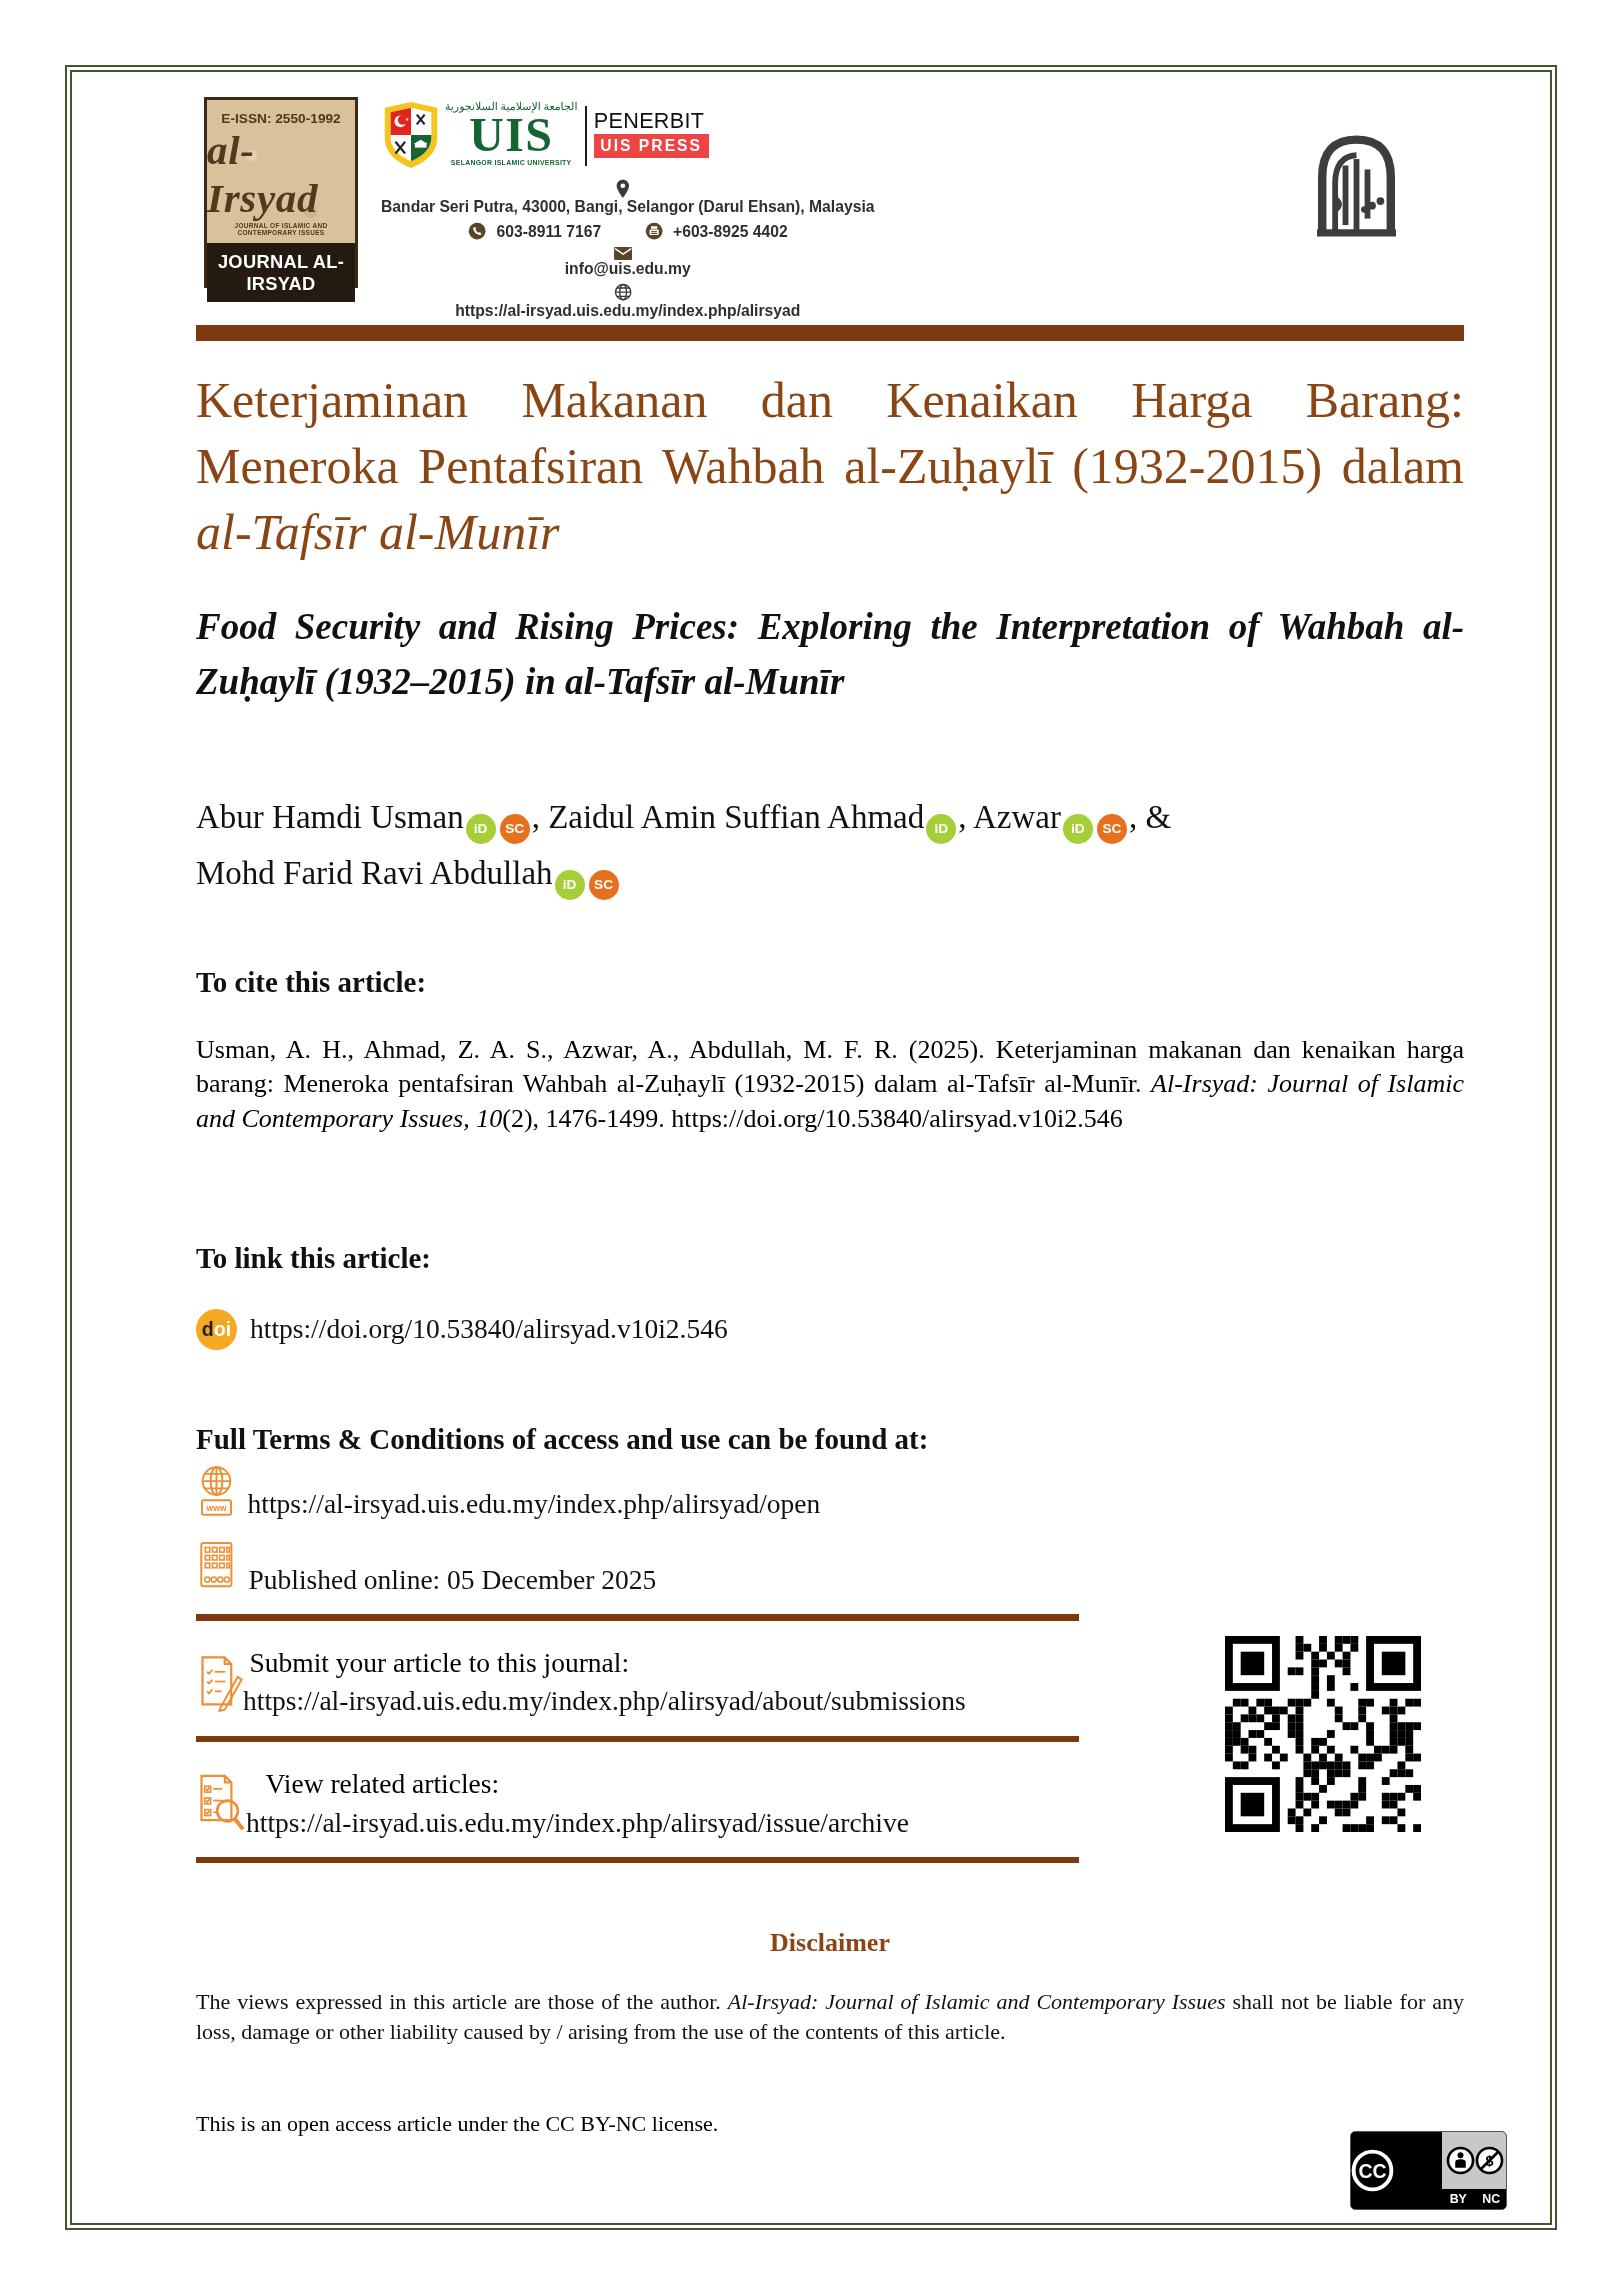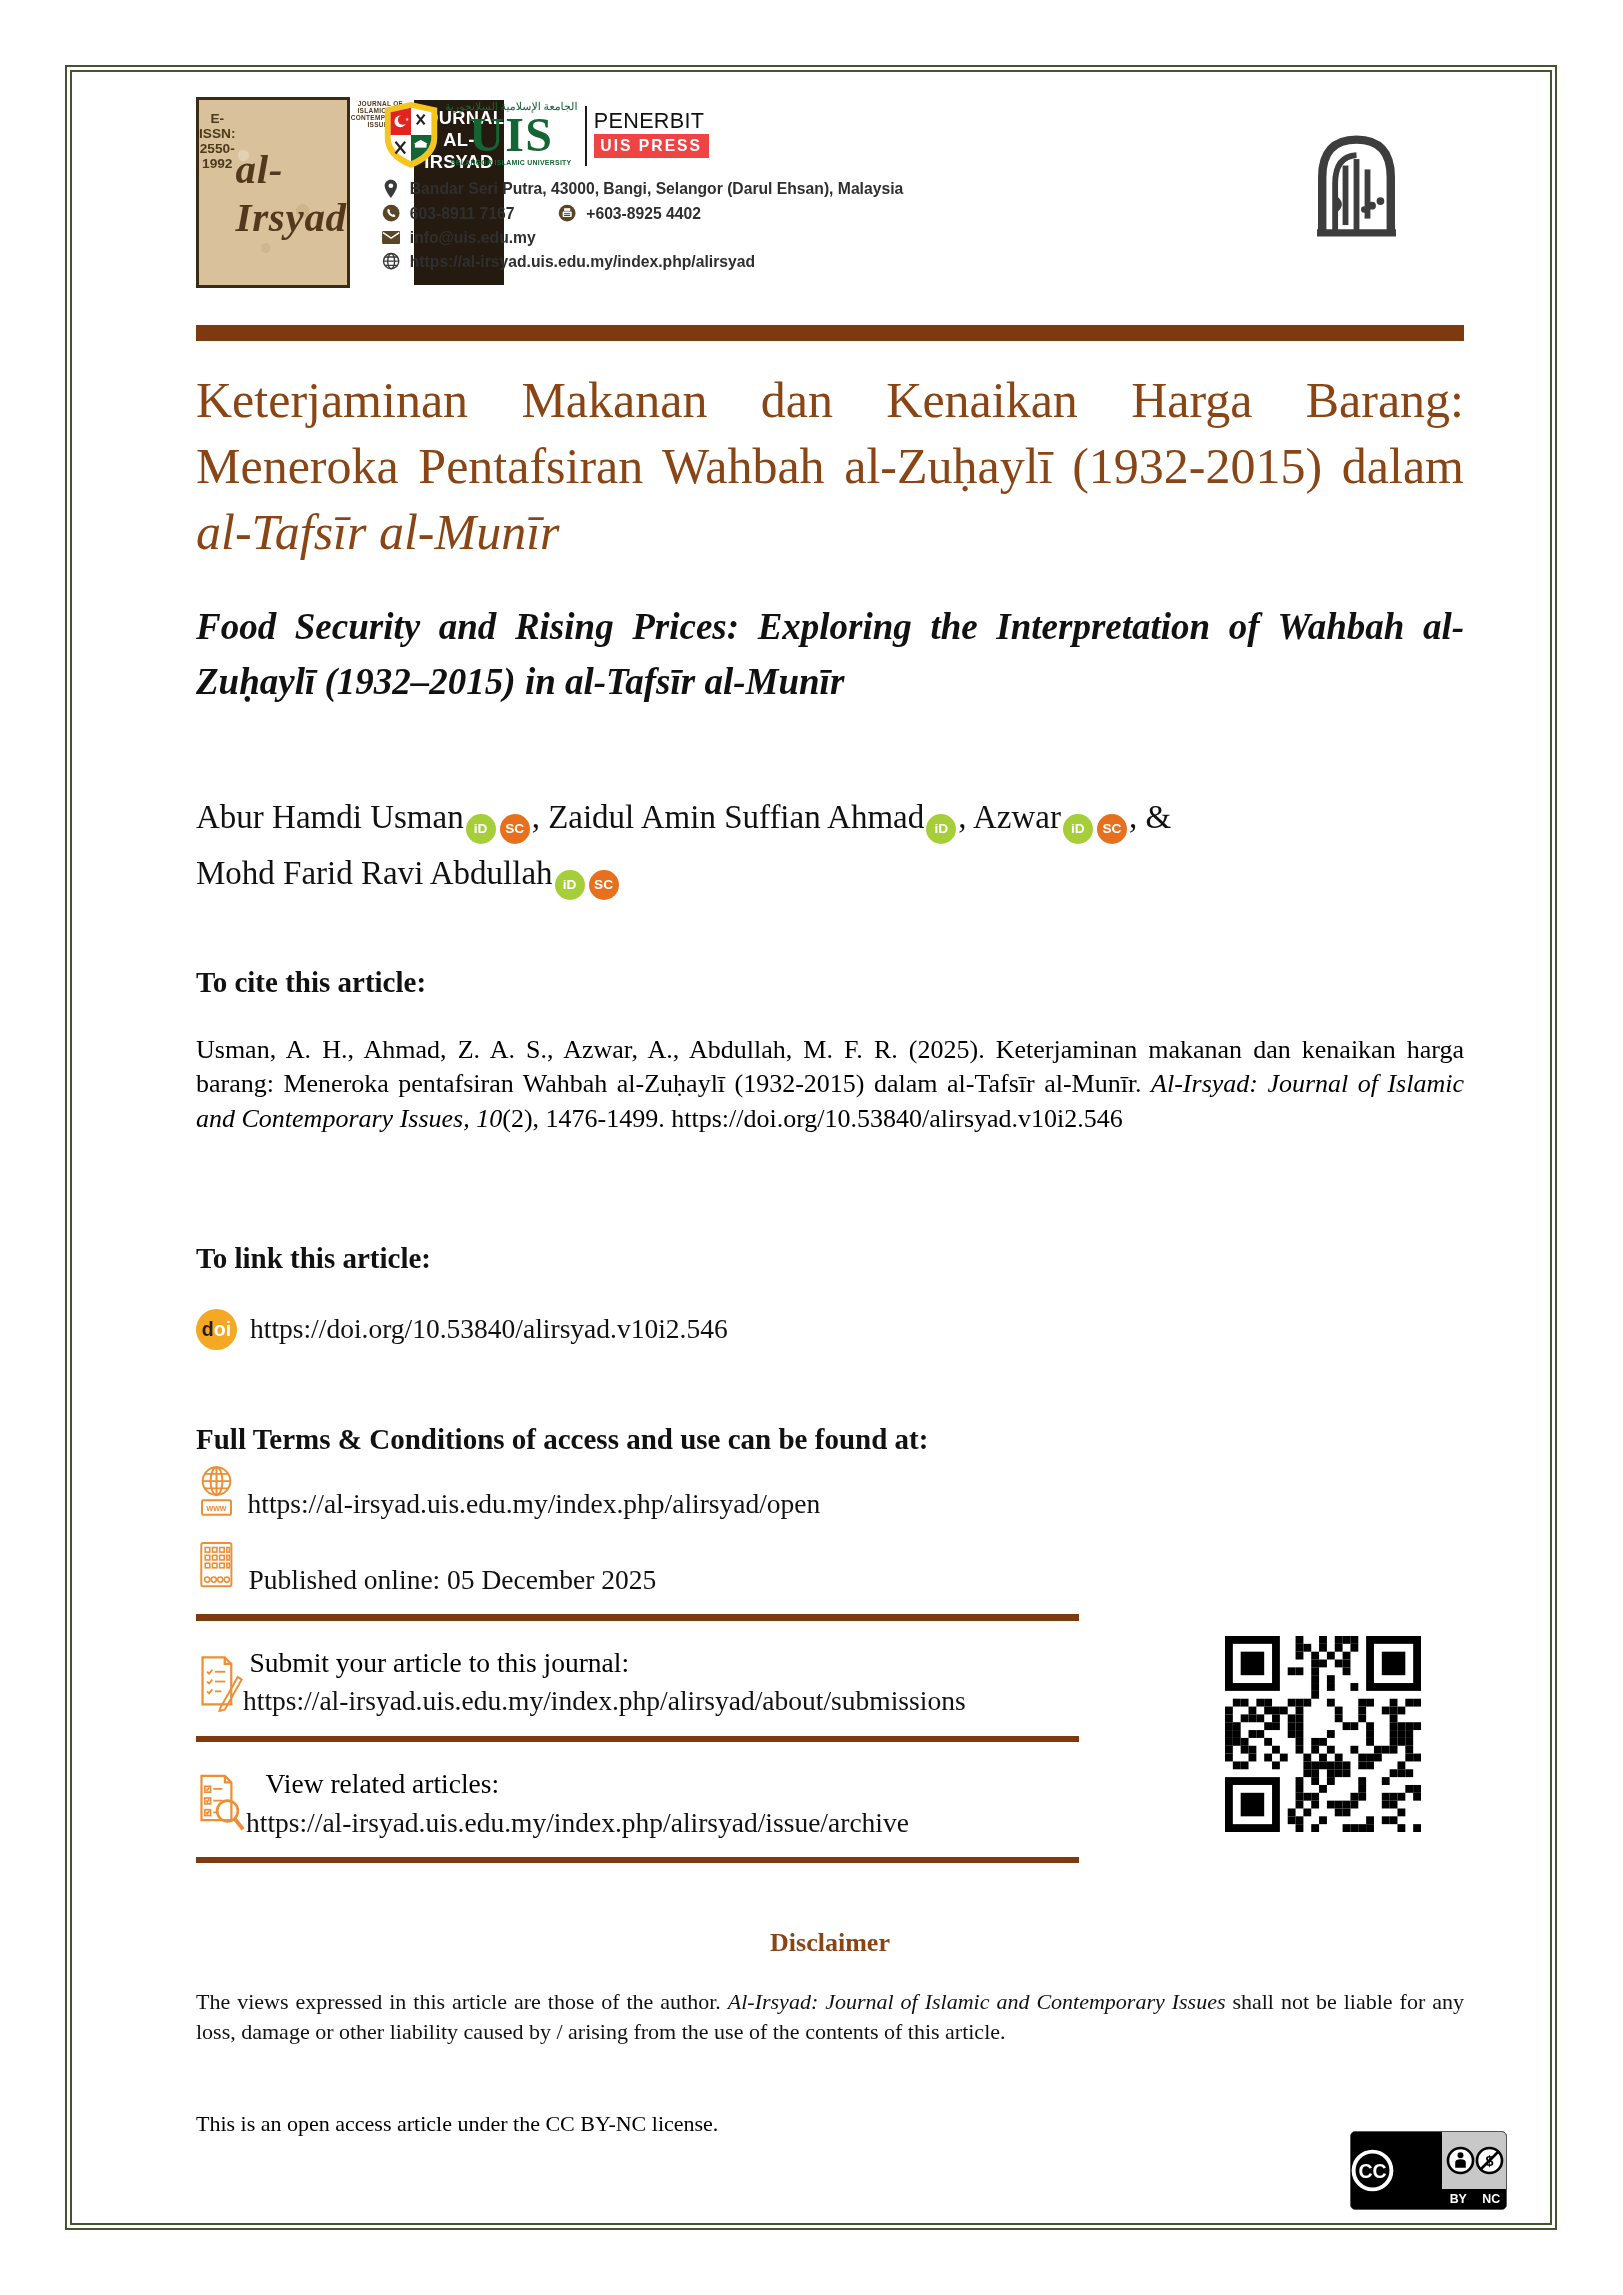--- a/index.html
+++ b/index.html
@@ -9,22 +9,22 @@
   }
   
   .frame{position:absolute;left:65px;top:65px;width:1488px;height:2161px;
     border:2px solid #42552f;pointer-events:none;z-index:0;}
   .frame-inner{position:absolute;left:2.6px;top:2.6px;right:2.6px;bottom:2.6px;border:2px solid #42552f;}
 
   .content{position:absolute;left:196px;top:97px;width:1268px;z-index:1;}
 
   
   .header{position:relative;height:191px;}
-  .cover{position:absolute;left:0;top:0;width:154px;height:191px;background:#d9c19b;
-    border:3.3px solid #3b2a16;box-sizing:border-box;display:flex;flex-direction:row;
+  .cover{position:absolute;left:8px;top:0;width:154px;height:191px;background:#d9c19b;
+    border:3.3px solid #3b2a16;box-sizing:border-box;display:flex;flex-direction:column;
     background-image:radial-gradient(circle at 30% 30%, rgba(255,255,255,.25) 0 5.2px, transparent 5.9px),
                      radial-gradient(circle at 70% 60%, rgba(120,90,40,.12) 0 6.5px, transparent 7.2px),
                      radial-gradient(circle at 45% 80%, rgba(120,90,40,.10) 0 4.6px, transparent 5.2px);}
   .cover-eissn{font-family:"Liberation Sans",sans-serif;font-weight:bold;color:#4c3a1c;
     font-size:13.7px;text-align:center;margin-top:10.5px;}
   .cover-callig{flex:1;display:flex;align-items:center;justify-content:center;
     font-size:41px;color:#53381c;font-style:italic;font-weight:bold;letter-spacing:0.7px;}
   .cover-sub{font-family:"Liberation Sans",sans-serif;font-weight:bold;color:#53381c;
     font-size:6.5px;text-align:center;margin:0 3.9px 7.9px;letter-spacing:0.3px;}
   .cover-banner{background:#241a10;color:#fff;font-family:"Liberation Sans",sans-serif;
@@ -40,21 +40,21 @@
     font-weight:bold;letter-spacing:0.3px;margin-top:2px;white-space:nowrap;}
   .uis-divider{width:2px;height:60px;background:#1b1b1b;margin:5.2px 6.5px 0 7.9px;}
   .press-col{display:flex;flex-direction:column;margin-top:9.2px;}
   .press-top{font-family:"Liberation Sans",sans-serif;font-weight:normal;color:#111;
     font-size:21.6px;line-height:1;letter-spacing:0.3px;}
   .press-bot{font-family:"Liberation Sans",sans-serif;font-weight:bold;color:#fff;
     background:#ef4444;font-size:15.7px;padding:2.6px 6.5px 3.3px;margin-top:2.6px;letter-spacing:2px;}
 
   .contact{position:absolute;left:185px;top:76px;font-family:"Liberation Sans",sans-serif;
     font-weight:bold;color:#2f2f2f;font-size:15.7px;}
-  .contact-row{display:flex;align-items:center;margin-top:5.9px;}
+  .contact-row{display:flex;align-items:center;margin-top:5.9px;flex-direction:column;}
   .contact-row .cicon{width:19.6px;display:flex;justify-content:center;margin-right:9.2px;flex:none;}
   .contact-pair{display:flex;align-items:center;}
   .contact-pair .gap{width:43px;}
 
   .emblem{position:absolute;right:58px;top:31px;width:99px;height:110px;}
 
   
   .rule-thick{height:15.7px;background:#7c3a0e;margin-top:37px;}
   .rule-thin{height:6.5px;background:#7c3a0e;width:883px;margin-top:18.3px;}
 

